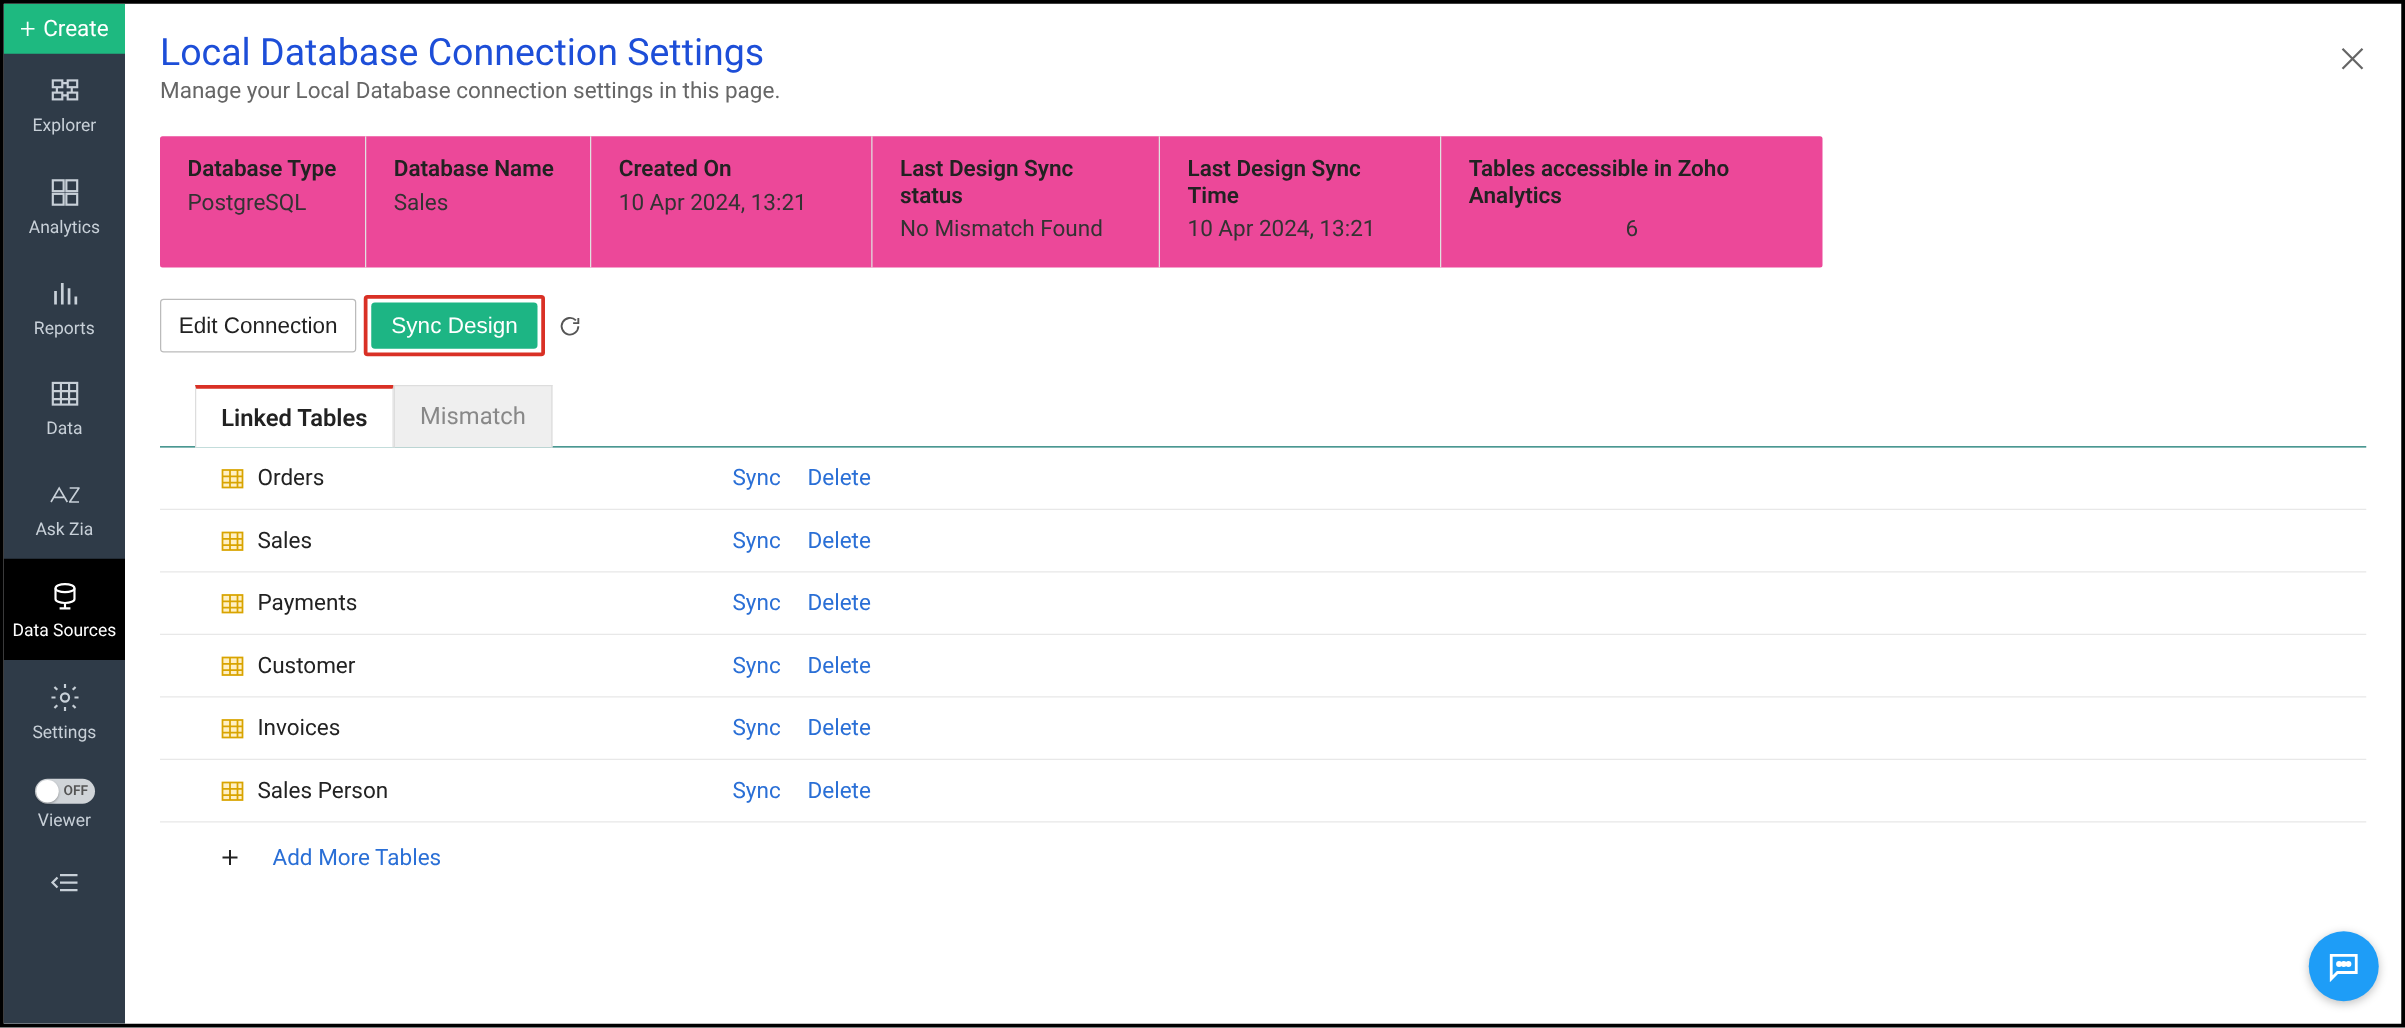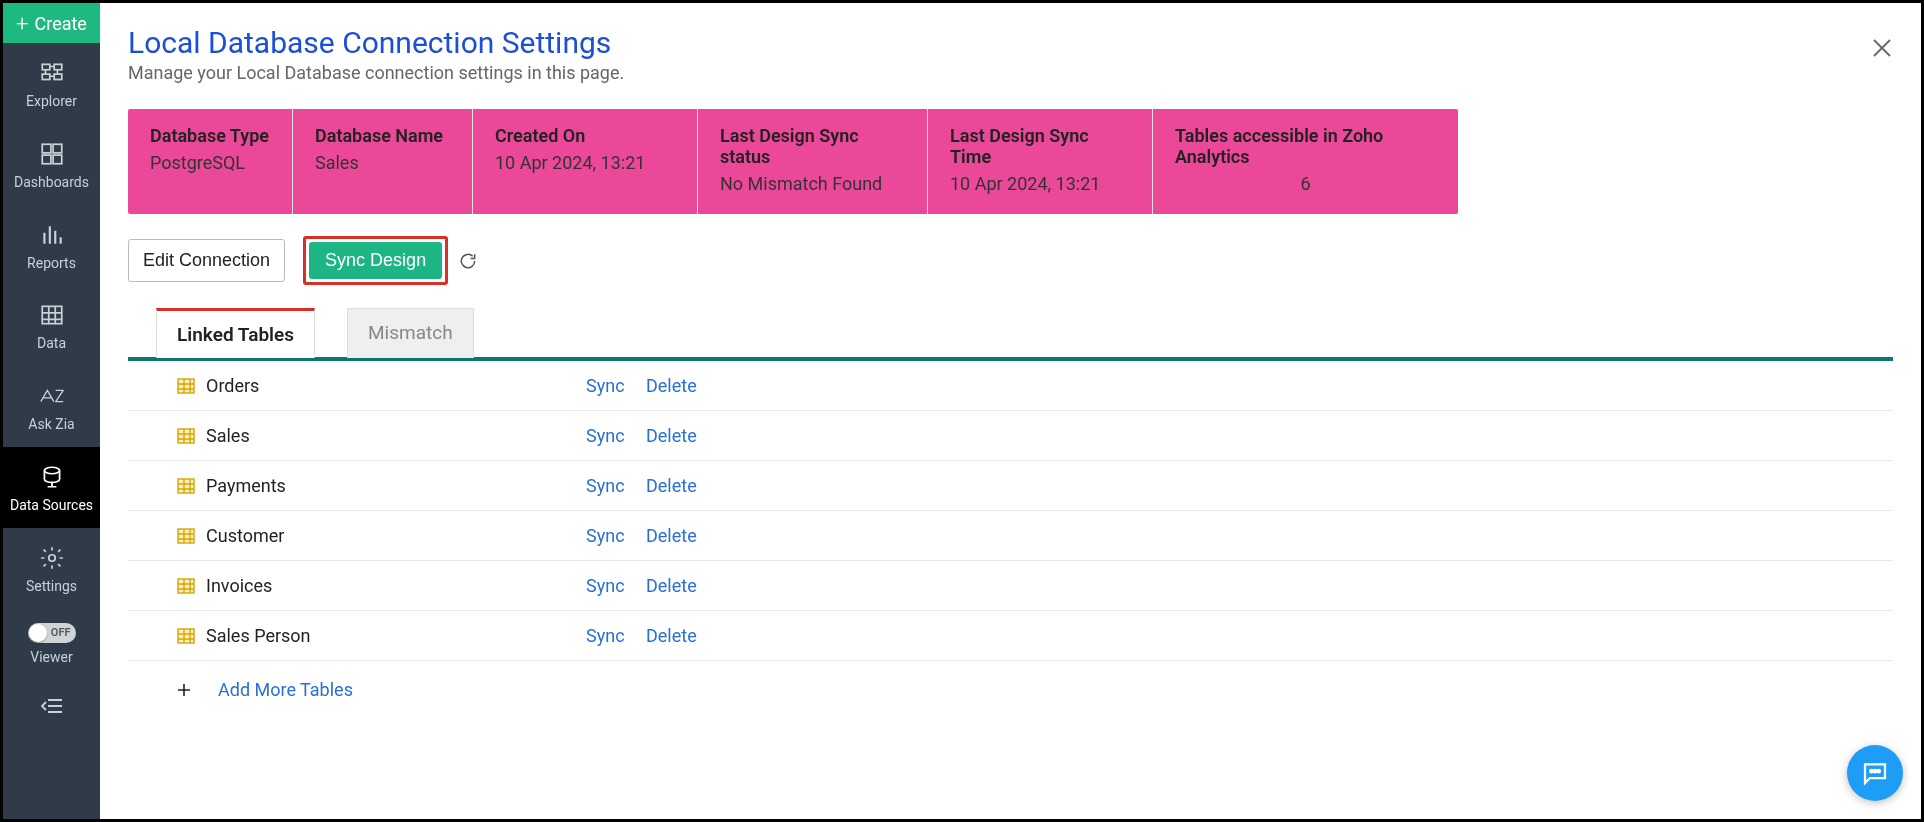--- a/index.html
+++ b/index.html
@@ -151,21 +151,21 @@
     padding: 10px 14px;
     font-size: 18px;
     color: #222;
     border-radius: 3px;
     cursor: pointer;
   }
   .sync-design-wrap {
     border: 3px solid #d93025;
     padding: 3px;
     border-radius: 3px;
-    margin-left: 14px;
+    margin-left: 2px;
   }
   .sync-design-btn {
     background: #1db584;
     color: #fff;
     padding: 8px 16px;
     font-size: 18px;
     border: none;
     border-radius: 3px;
     cursor: pointer;
   }
@@ -173,24 +173,23 @@
     margin-left: 6px;
     color: #555;
     display: inline-flex;
     align-items: center;
     cursor: pointer;
   }
   
   .tabs {
     margin-top: 22px;
     display: flex;
-    border-bottom: 4px solid #0f766e;
+    border-bottom: 1px solid #0f766e;
     width: 100%;
     padding-left: 28px;
-    gap: 32px;
   }
   .tab {
     padding: 12px 20px;
     font-size: 19px;
     color: #888;
     background: #efefef;
     border: 1px solid #ddd;
     border-bottom: none;
     cursor: pointer;
     position: relative;
@@ -269,21 +268,21 @@
 
   <div class="nav-item">
     <span class="nav-icon">
       <svg width="26" height="26" viewBox="0 0 24 24" fill="none" stroke="#c8d0d8" stroke-width="1.6">
         <rect x="3" y="3" width="8" height="8"></rect>
           <rect x="13" y="3" width="8" height="8"></rect>
         <rect x="3" y="13" width="8" height="8"></rect>
           <rect x="13" y="13" width="8" height="8"></rect>
       </svg>
     </span>
-    <span class="nav-label">Dashboards</span>
+    <span class="nav-label">Analytics</span>
   </div>
 
   <div class="nav-item">
     <span class="nav-icon">
       <svg width="26" height="26" viewBox="0 0 24 24" fill="none" stroke="#c8d0d8" stroke-width="2">
         <path d="M5 20V10M10 20V4M15 20V8M20 20V14"></path>
       </svg>
     </span>
     <span class="nav-label">Reports</span>
   </div>

